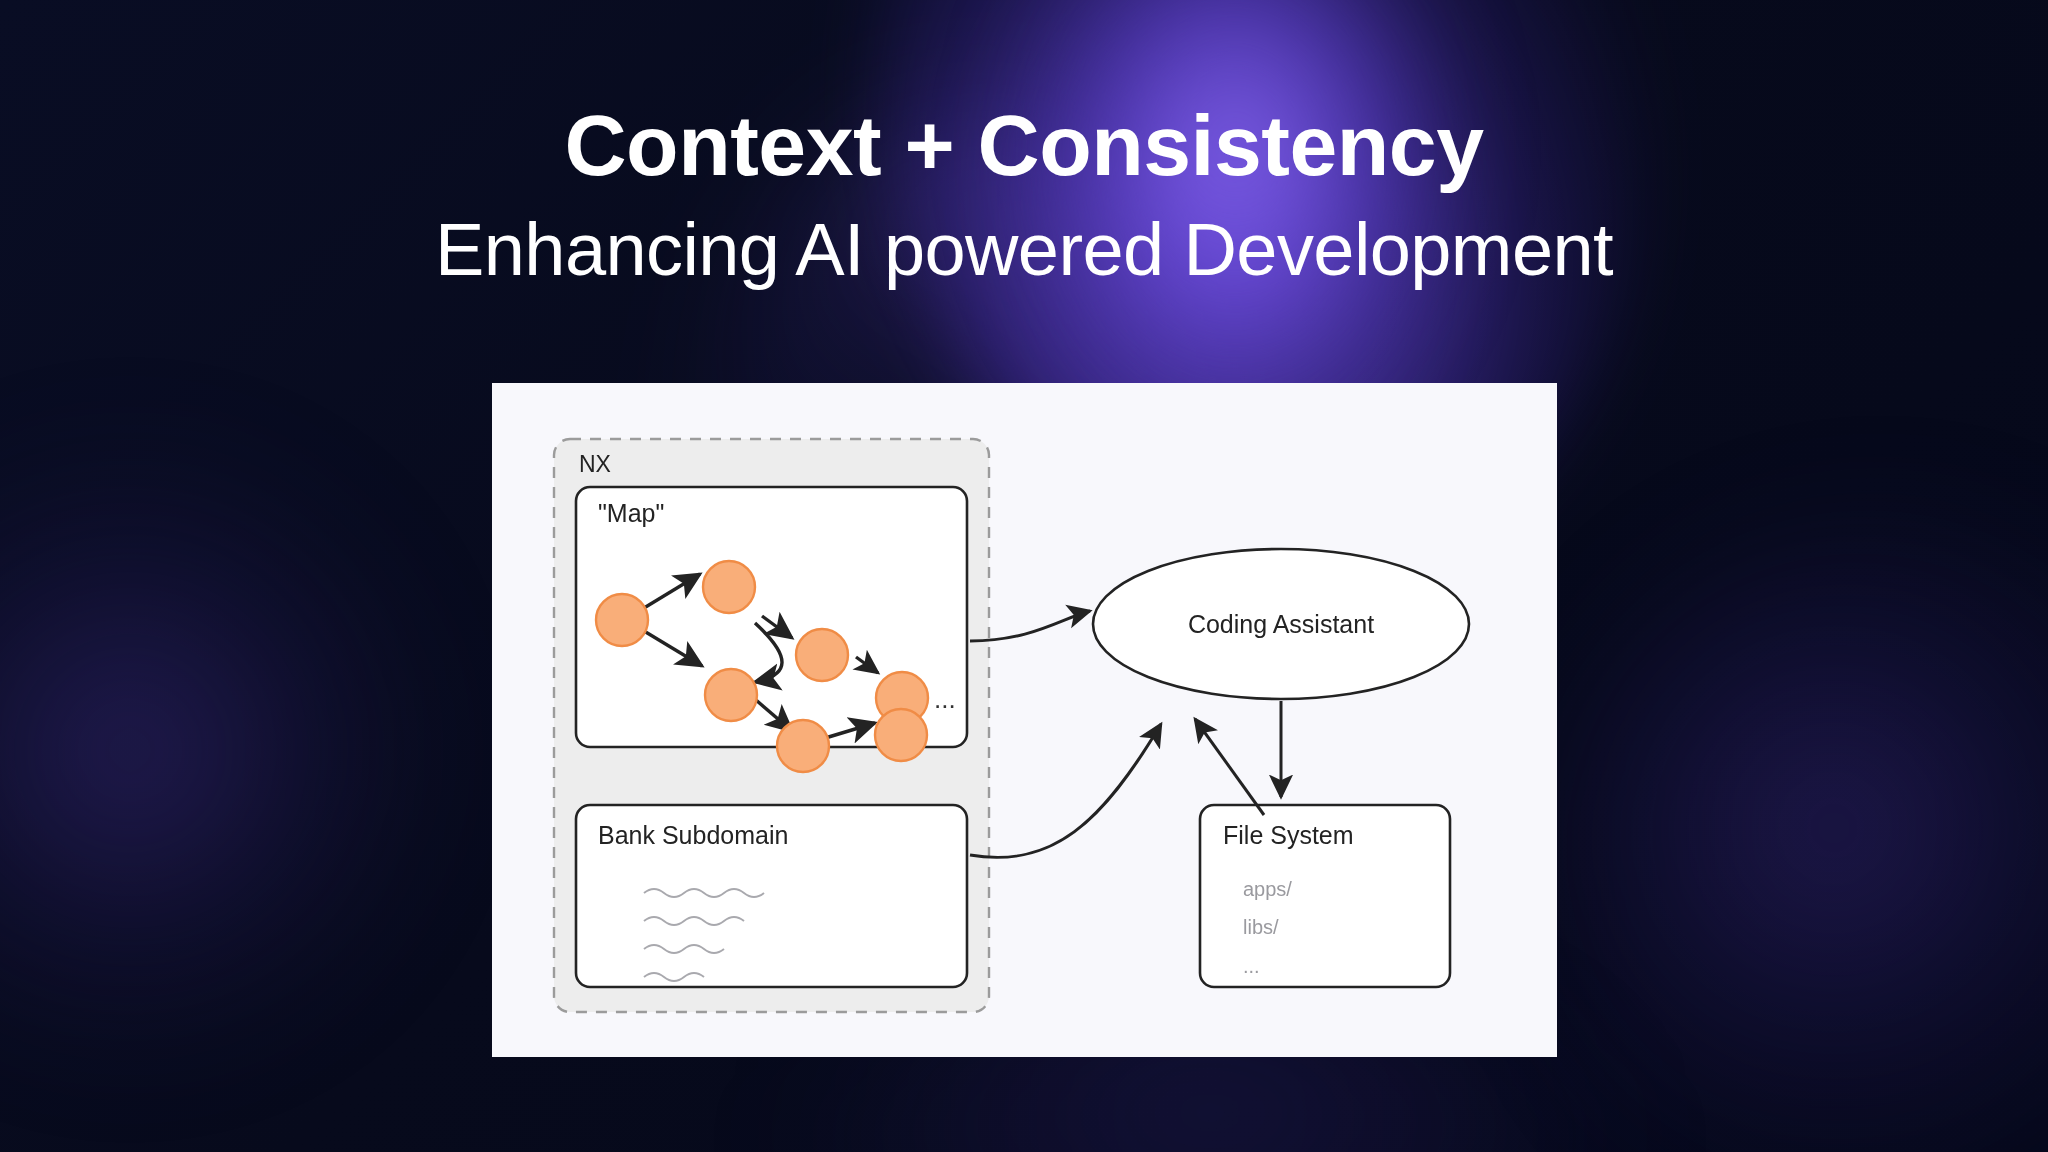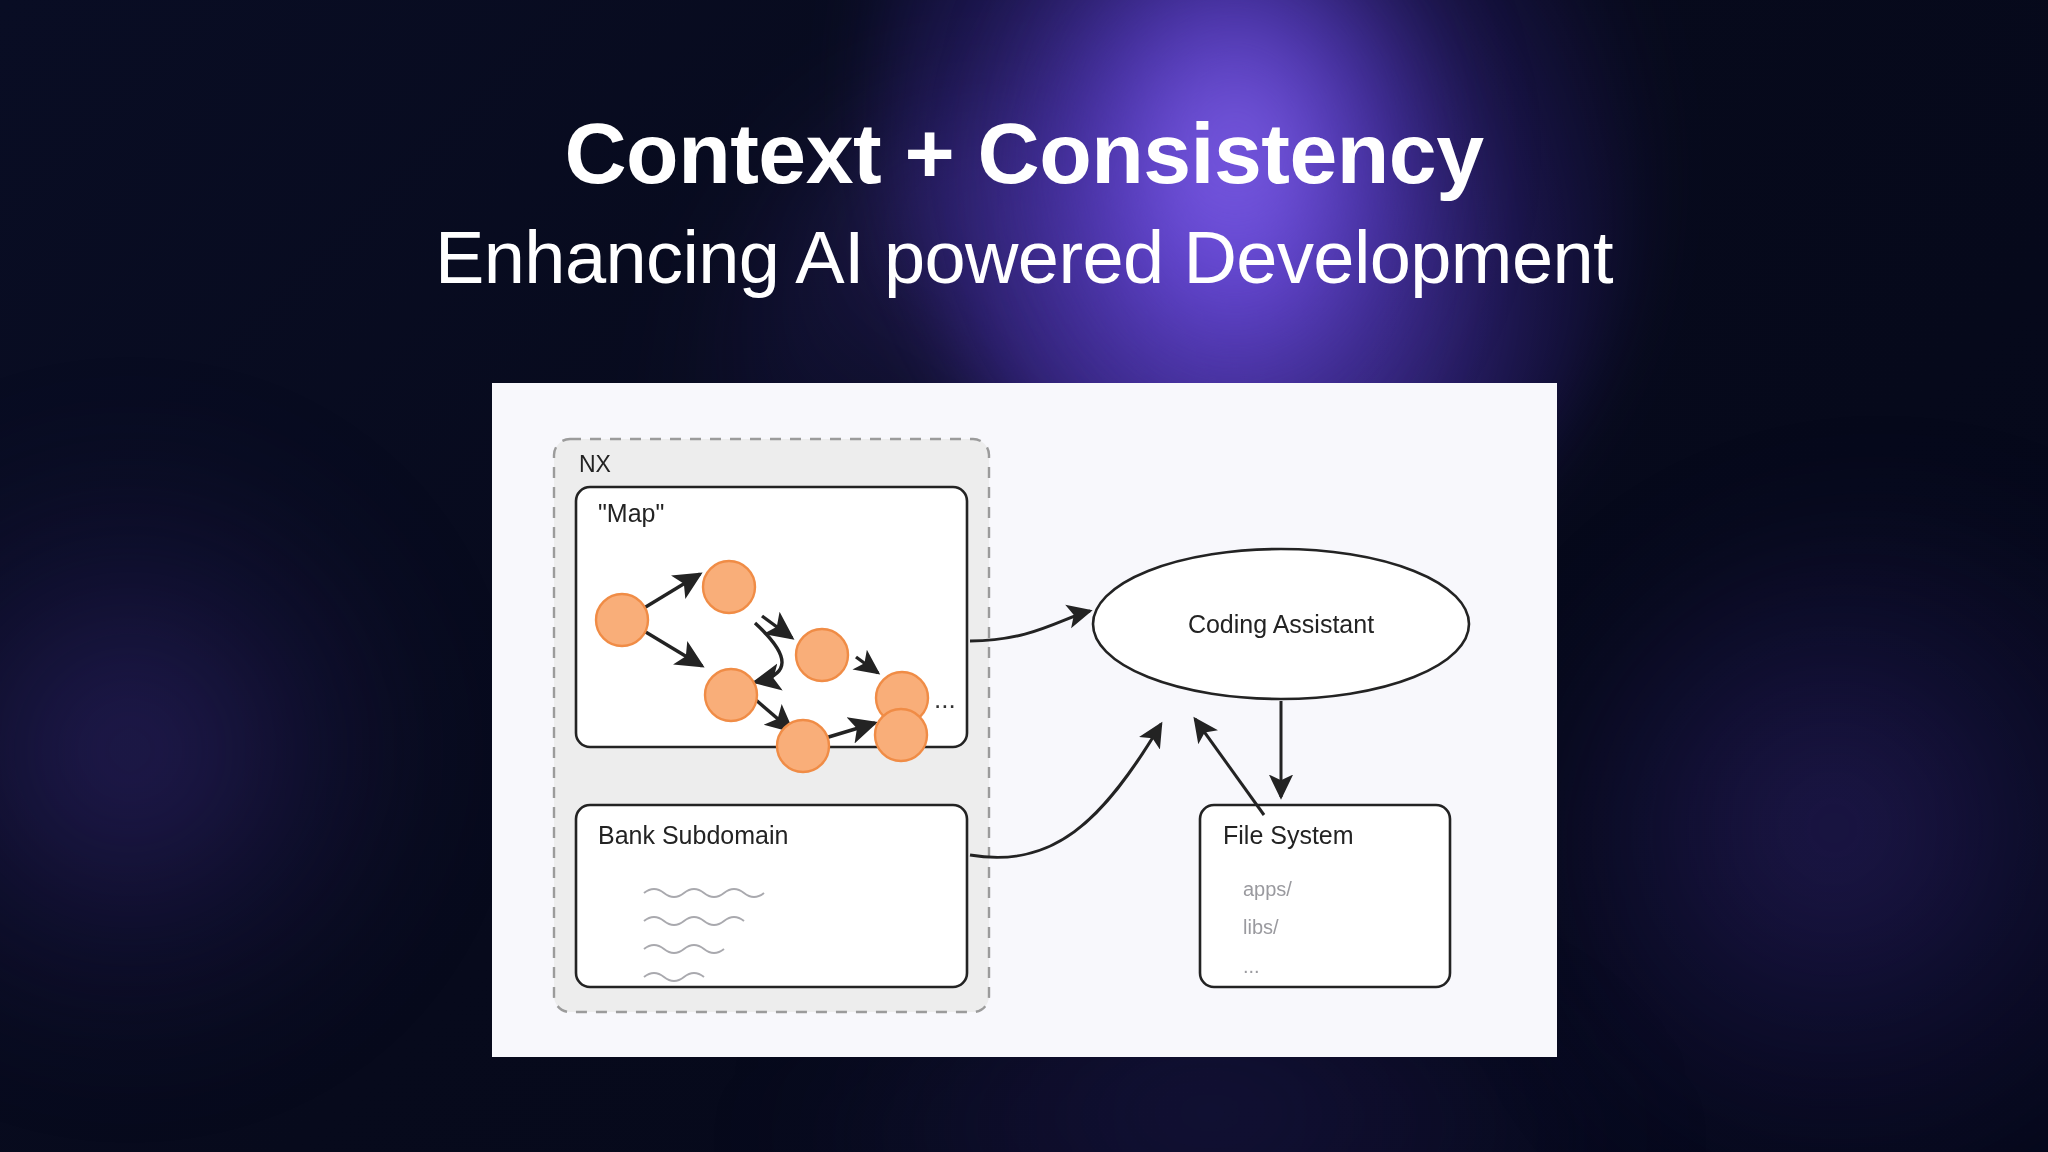--- a/index.html
+++ b/index.html
@@ -108,21 +108,21 @@
     top: 92px;
     width: 2048px;
     text-align: center;
   }
   .title-main {
     font-size: 86px;
     font-weight: 700;
     color: #ffffff;
     letter-spacing: -0.5px;
     line-height: 1.06;
-    margin: 16px;
+    margin: 8px;
     white-space: nowrap;
   }
   .title-sub {
     font-size: 74px;
     font-weight: 400;
     color: #ffffff;
     letter-spacing: -0.6px;
     line-height: 1.12;
     margin: 18px 0 0 0;
     white-space: nowrap;

